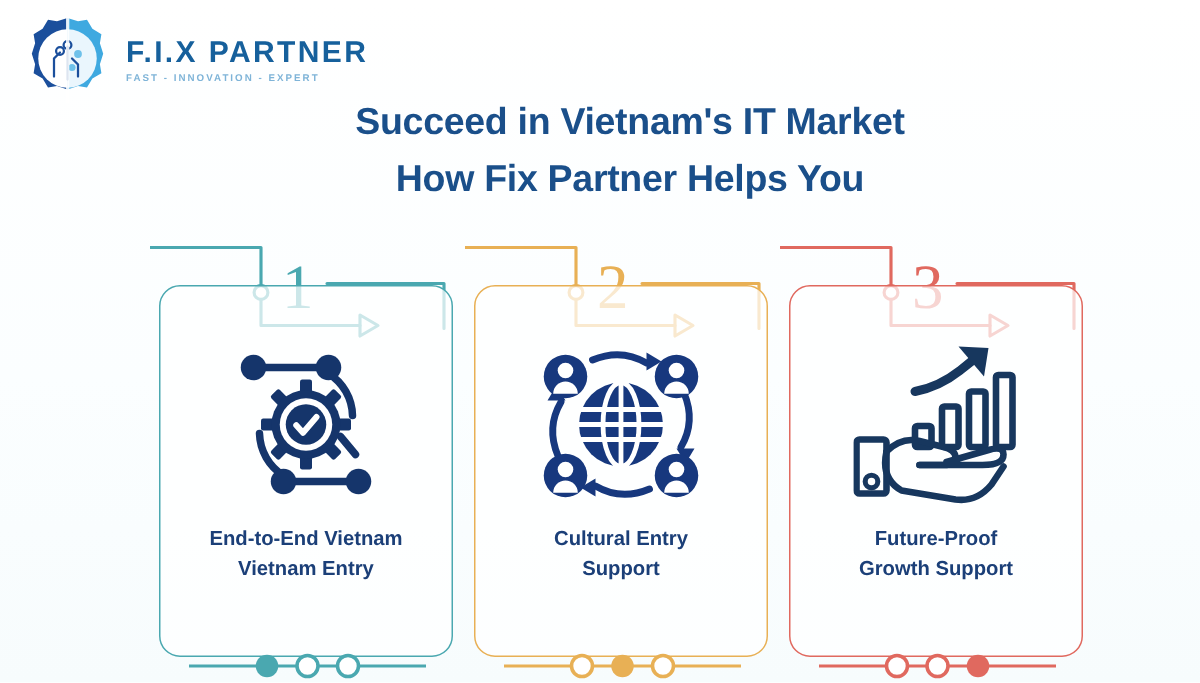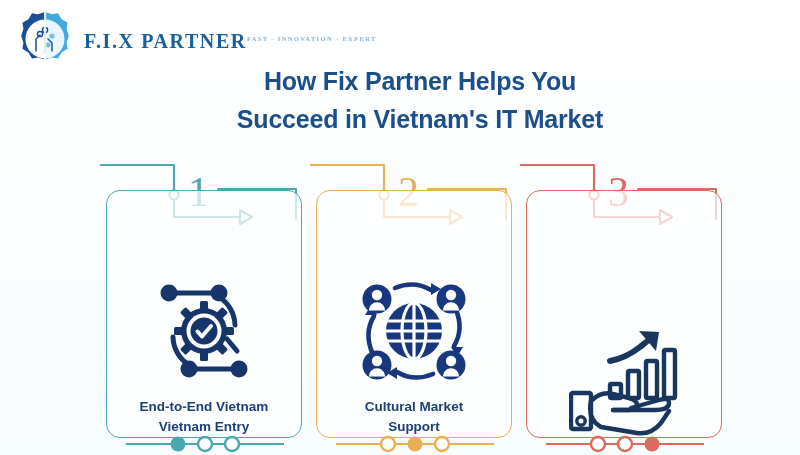--- a/index.html
+++ b/index.html
@@ -10,21 +10,21 @@
   }
   #root{
     position:relative; width:800px; height:455px;
     background:linear-gradient(180deg,#ffffff 0%,#fbfeff 55%,#f7fcfd 100%);
   }
 
   
   #logo{ position:absolute; left:14px; top:8px; width:230px; height:62px;
          display:flex; align-items:center; gap:8px; }
   #logo-mark{ width:62px; height:60px; flex:0 0 62px; }
-  #logo-text{ display:flex; flex-direction:row; justify-content:flex-start; padding-top:3px;font-family:Liberation Serif, serif; }
+  #logo-text{ display:flex; flex-direction:column; justify-content:flex-start; padding-top:3px; }
   #logo-name{ font-size:20px; font-weight:700; letter-spacing:1.6px;
               color:#16609c; line-height:1; white-space:nowrap; }
   #logo-tag{ font-size:6.5px; font-weight:600; letter-spacing:1.35px;
              color:#7fb4d8; line-height:1; margin-top:5px; white-space:nowrap; }
 
   
   #title{ position:absolute; left:180px; top:62px; width:480px; text-align:center; }
   #title div{ font-size:25px; font-weight:700; color:#1a4f8a;
               line-height:1.52; letter-spacing:-0.2px; white-space:nowrap; }
 
@@ -36,21 +36,21 @@
   .card-wrap.c2{ left:520px; }
 
   .connector{ position:absolute; left:0; top:0; width:210px; height:72px;
               overflow:visible; pointer-events:none; }
   .numeral{ position:absolute; top:16px; left:88px; font-size:42px;
             font-weight:400; line-height:1; font-family:"Liberation Serif", serif; }
 
   .card-box{ position:absolute; left:6px; top:35px; width:196px; height:248px;
              border-radius:14px; border:1.6px solid #ccc;
              background:rgba(255,255,255,0.72);
-             display:flex; flex-direction:column; align-items:center;justify-content:flex-end; }
+             display:flex; flex-direction:column; align-items:center; }
   .card-icon{ margin-top:38px; width:110px; height:108px; }
   .card-label{ margin-top:12px; width:182px; text-align:center;
                font-size:13.5px; font-weight:700; color:#1b3f78; line-height:1.5; }
 
   .dots{ position:absolute; left:0; bottom:-9px; width:210px; height:20px; }
 </style>
 </head>
 <body>
 
 <div id="root">
@@ -84,22 +84,22 @@
       <circle cx="34" cy="36" r="2.4" fill="#6ec1ea"></circle>
       <rect x="30" y="0" width="2.2" height="60" fill="#ffffff" opacity="0.85"></rect>
     </svg>
     <div id="logo-text">
       <div id="logo-name">F.I.X PARTNER</div>
       <div id="logo-tag">FAST - INNOVATION - EXPERT</div>
     </div>
   </div>
 
   <div id="title">
+    <div>Succeed in Vietnam's IT Market</div>
     <div>How Fix Partner Helps You</div>
-    <div>Succeed in Vietnam's IT Market</div>
   </div>
 
   <div id="cards">
       <div class="card-wrap c0">
         <div class="connector">
        <svg viewBox="0 0 210 72" width="210" height="72">
     <g fill="none" stroke="#4aa8b0" stroke-width="2.1" stroke-linecap="round" stroke-linejoin="round">
       <path d="M-8 10 L74 10 L74 42"></path>
       <path d="M74 42 L74 62 L140 62"></path>
       <path d="M118 34 L196 34 L196 64"></path>
@@ -209,21 +209,21 @@
     <path d="M9.8 99.5 a8.2 8.2 0 0 1 16.4 0 z" fill="#ffffff"></path>
   </g>
     <g fill="#17387e">
     <circle cx="92" cy="88" r="14.5"></circle>
     <circle cx="92" cy="84" r="5.2" fill="#ffffff"></circle>
     <path d="M83.8 99.5 a8.2 8.2 0 0 1 16.4 0 z" fill="#ffffff"></path>
   </g>
   </svg>
        </div>
        <div class="card-label">
-         <div>Cultural Market</div>
+         <div>Cultural Entry</div>
          <div>Support</div>
        </div>
      </div>
      <div class="dots">
        <svg viewBox="0 0 210 20" width="210" height="20">
     <line x1="26" y1="10" x2="184" y2="10" stroke="#e8b055" stroke-width="2"></line>
             <circle cx="78" cy="10" r="7" fill="#ffffff" stroke="#e8b055" stroke-width="2.4"></circle>
             <circle cx="105" cy="10" r="7.5" fill="#e8b055"></circle>
             <circle cx="132" cy="10" r="7" fill="#ffffff" stroke="#e8b055" stroke-width="2.4"></circle>
           </svg>
@@ -255,20 +255,24 @@
     <path d="M70 2 l20 1 -3 19 z" fill="#17375e"></path>
     <g fill="none" stroke="#17375e" stroke-width="4.4" stroke-linejoin="round" stroke-linecap="round">
       <path d="M22 72 q10 -10 22 -7 l16 4 q8 2 8 7 q0 5 -8 5 l-16 0"></path>
       <path d="M44 81 l42 0 q14 0 14 -7 q0 -6 -10 -3 l-28 8"></path>
       <path d="M22 72 q-4 18 10 26 l36 6 q14 2 24 -10 l8 -12"></path>
       <rect x="2" y="64" width="20" height="36" rx="2"></rect>
     </g>
     <circle cx="12" cy="92" r="4.2" fill="none" stroke="#17375e" stroke-width="3.4"></circle>
   </svg>
        </div>
+       <div class="card-label">
+         <div>Future-Proof</div>
+         <div>Growth Support</div>
+       </div>
      </div>
      <div class="dots">
        <svg viewBox="0 0 210 20" width="210" height="20">
     <line x1="26" y1="10" x2="184" y2="10" stroke="#e0695f" stroke-width="2"></line>
             <circle cx="78" cy="10" r="7" fill="#ffffff" stroke="#e0695f" stroke-width="2.4"></circle>
             <circle cx="105" cy="10" r="7" fill="#ffffff" stroke="#e0695f" stroke-width="2.4"></circle>
             <circle cx="132" cy="10" r="7.5" fill="#e0695f"></circle>
           </svg>
      </div>
       </div>

